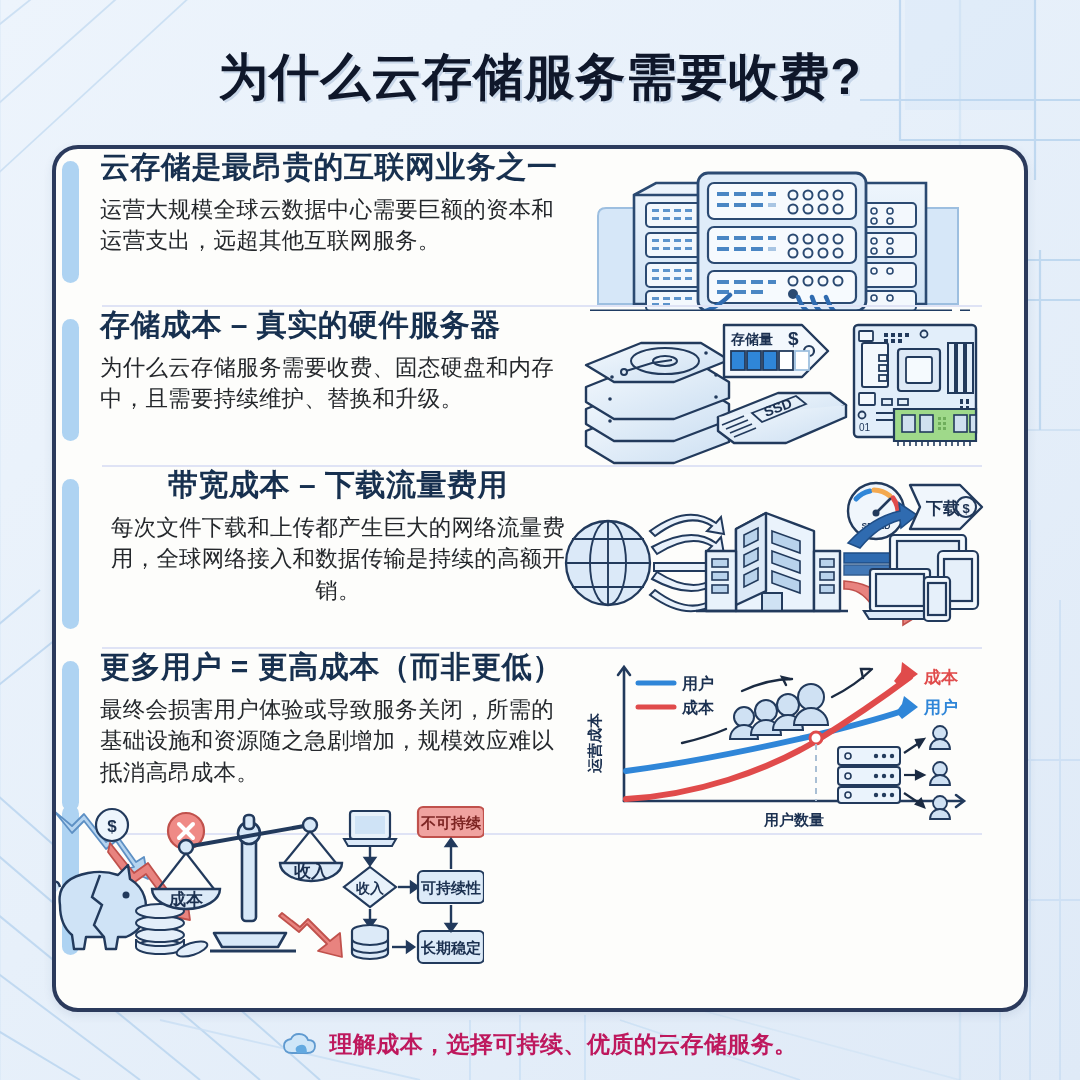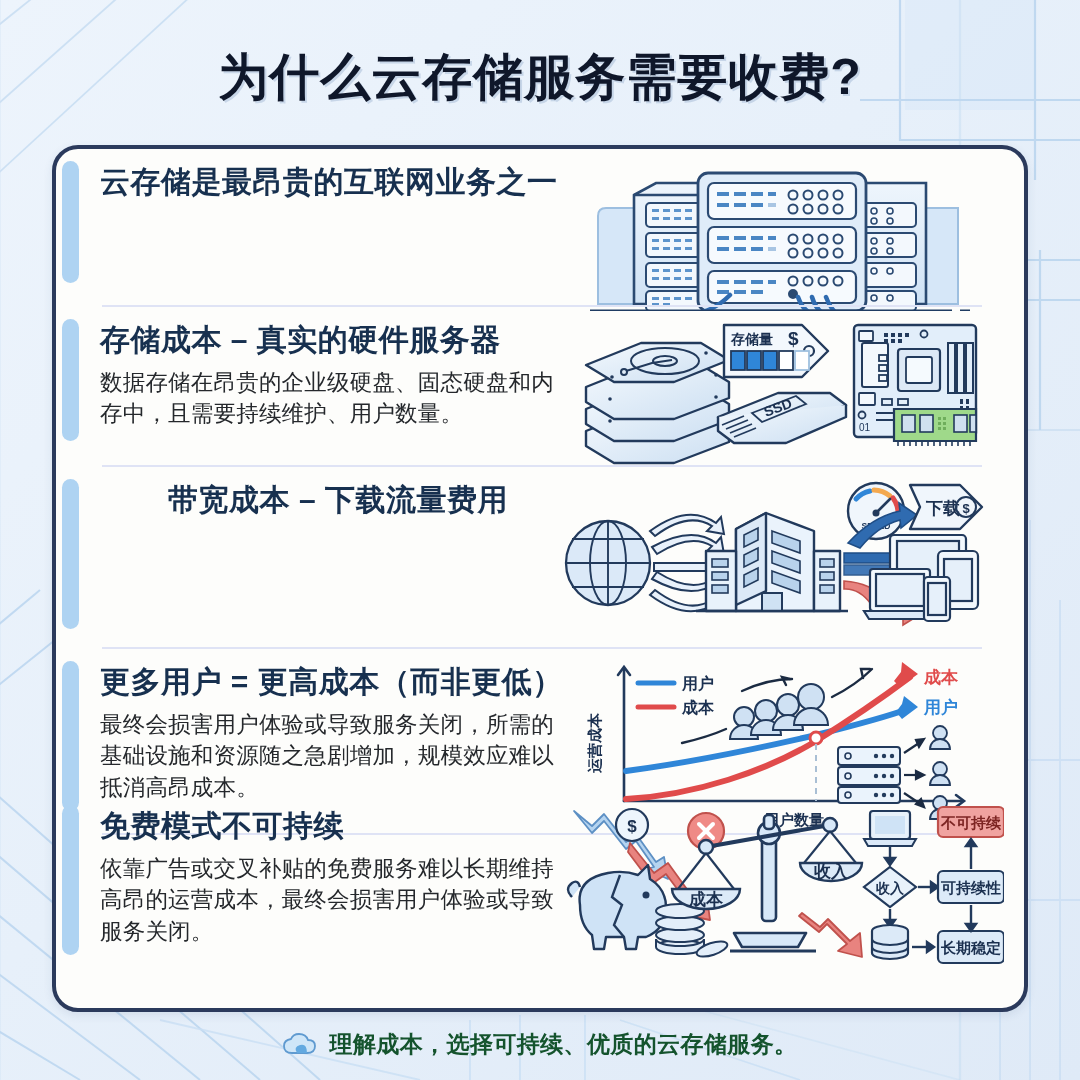--- a/index.html
+++ b/index.html
@@ -29,41 +29,41 @@
     z-index:2; overflow:hidden;
     box-shadow:0 3px 10px rgba(40,70,110,.10);
   }
 
   .section{ position:relative; display:flex; align-items:flex-start; }
   .accent-bar{
     position:absolute; left:6px; top:12px;
     width:17px; border-radius:9px;
     background:#aed3f2;
   }
-  .sec-text{ padding-left:44px; padding-top:16px; width:520px; }
+  .sec-text{ padding-left:44px; padding-top:1px; width:520px; }
   .sec-head{
     font-size:30px; font-weight:bold; color:#17304f;
     letter-spacing:.5px; line-height:1.15; white-space:nowrap;
   }
   .sec-body{
     margin-top:9px; font-size:22.5px; color:#25282c;
     line-height:1.42; letter-spacing:.2px;
   }
   .sec-art{ flex:1; position:relative; }
   .divider{
     position:absolute; left:46px; width:880px; height:2px;
     background:#dfe3f5;
   }
 
   #footer{
     position:absolute; left:0; bottom:20px; width:1080px;
     display:flex; align-items:center; justify-content:center; gap:13px;
     z-index:3;
   }
-  #footer .ftxt{ font-size:23px; color:#14532d; font-weight:600; letter-spacing:.4px;}
+  #footer .ftxt{ font-size:23px; color:#be185d; font-weight:600; letter-spacing:.4px;}
   svg{ display:block; }
   .nofill{fill:none;}
 </style>
 </head>
 <body>
 
 <svg id="bg-decor" width="1080" height="1080" viewBox="0 0 1080 1080">
   <defs>
     <linearGradient id="bgGrad" x1="0" y1="0" x2="1" y2="1">
       <stop offset="0%" stop-color="#edf4fc"></stop>
@@ -122,20 +122,21 @@
 </svg>
 
 <div id="page-title">为什么云存储服务需要收费?</div>
 
 <div id="main-card">
 
   <div class="section" style="height:158px;">
     <div class="accent-bar" style="height:122px;"></div>
     <div class="sec-text">
       <div class="sec-head">云存储是最昂贵的互联网业务之一</div>
+      <div class="sec-body">运营大规模全球云数据中心需要巨额的资本和运营支出，远超其他互联网服务。</div>
     </div>
     <div class="sec-art">
       <svg width="380" height="150" viewBox="0 0 380 150" style="position:absolute;left:14px;top:12px;">
         <defs>
           <linearGradient id="rkG" x1="0" y1="0" x2="0" y2="1">
             <stop offset="0%" stop-color="#eef5fc"></stop>
               <stop offset="100%" stop-color="#cfe2f5"></stop>
           </linearGradient>
         </defs>
 
@@ -284,21 +285,21 @@
         <line x1="370" y1="150" x2="380" y2="150" stroke="#1f3c63" stroke-width="3"></line>
       </svg>
     </div>
   </div>
   <div class="divider" style="top:156px;"></div>
 
   <div class="section" style="height:160px;border-radius:13px;">
     <div class="accent-bar" style="height:122px;"></div>
     <div class="sec-text">
       <div class="sec-head">存储成本 – 真实的硬件服务器</div>
-      <div class="sec-body">数据存储在昂贵的企业级硬盘、固态硬盘和内存中，且需要持续维护、用户数量。</div>
+      <div class="sec-body">为什么云存储服务需要收费、固态硬盘和内存中，且需要持续维护、替换和升级。</div>
     </div>
     <div class="sec-art">
       <svg width="420" height="152" viewBox="0 0 420 152" style="position:absolute;left:-10px;top:6px;">
         <defs>
           <linearGradient id="mtl" x1="0" y1="0" x2="1" y2="1">
             <stop offset="0%" stop-color="#f4f9fd"></stop>
               <stop offset="100%" stop-color="#ccdff2"></stop>
           </linearGradient>
         </defs>
 
@@ -429,20 +430,21 @@
         </g>
       </svg>
     </div>
   </div>
   <div class="divider" style="top:316px;"></div>
 
   <div class="section" style="height:182px;text-align:center;">
     <div class="accent-bar" style="height:150px;"></div>
     <div class="sec-text">
       <div class="sec-head">带宽成本 – 下载流量费用</div>
+      <div class="sec-body">每次文件下载和上传都产生巨大的网络流量费用，全球网络接入和数据传输是持续的高额开销。</div>
     </div>
     <div class="sec-art">
       <svg width="430" height="172" viewBox="0 0 430 172" style="position:absolute;left:-18px;top:6px;">
 
         <g stroke="#223a5c" stroke-width="2.3" fill="#dbe9f8">
           <circle cx="50" cy="90" r="42"></circle>
         </g>
         <g stroke="#223a5c" stroke-width="1.9" fill="none">
           <ellipse cx="50" cy="90" rx="18" ry="42"></ellipse>
           <path d="M8 90 h84"></path>
@@ -618,24 +620,20 @@
           <circle cx="374" cy="150" r="7"></circle>
             <path d="M364 166 a10 10 0 0 1 20 0 Z"></path>
         </g>
       </svg>
     </div>
   </div>
   <div class="divider" style="top:684px;"></div>
 
   <div class="section" style="height:178px;">
     <div class="accent-bar" style="height:150px;"></div>
-    <div class="sec-text">
-      <div class="sec-head">免费模式不可持续</div>
-      <div class="sec-body">依靠广告或交叉补贴的免费服务难以长期维持高昂的运营成本，最终会损害用户体验或导致服务关闭。</div>
-    </div>
     <div class="sec-art">
       <svg width="470" height="170" viewBox="0 0 470 170" style="position:absolute;left:-42px;top:4px;">
 
         <path d="M40 14 l18 22 l12 -12 l22 28 l10 -8 l18 26 l-8 2 l22 10 l-4 -22 l-8 5 l-20 -28 l-10 8 l-22 -28 l-12 12 Z" fill="#b5d4f0" stroke="#5d90c4" stroke-width="1.8" stroke-linejoin="round"></path>
 
         <circle cx="98" cy="28" r="16" fill="#edf5fc" stroke="#223a5c" stroke-width="2.2"></circle>
         <text x="98" y="35" text-anchor="middle" font-family="'Liberation Sans',sans-serif" font-size="17" font-weight="bold" fill="#1b3050">$</text>
 
         <path d="M96 46 l24 30 l14 -10 l26 36 l12 -9 l4 30 l-30 -6 l10 -8 l-24 -32 l-14 10 l-24 -32 Z" fill="#e8837f" stroke="#c0514c" stroke-width="1.8" stroke-linejoin="round"></path>
 

